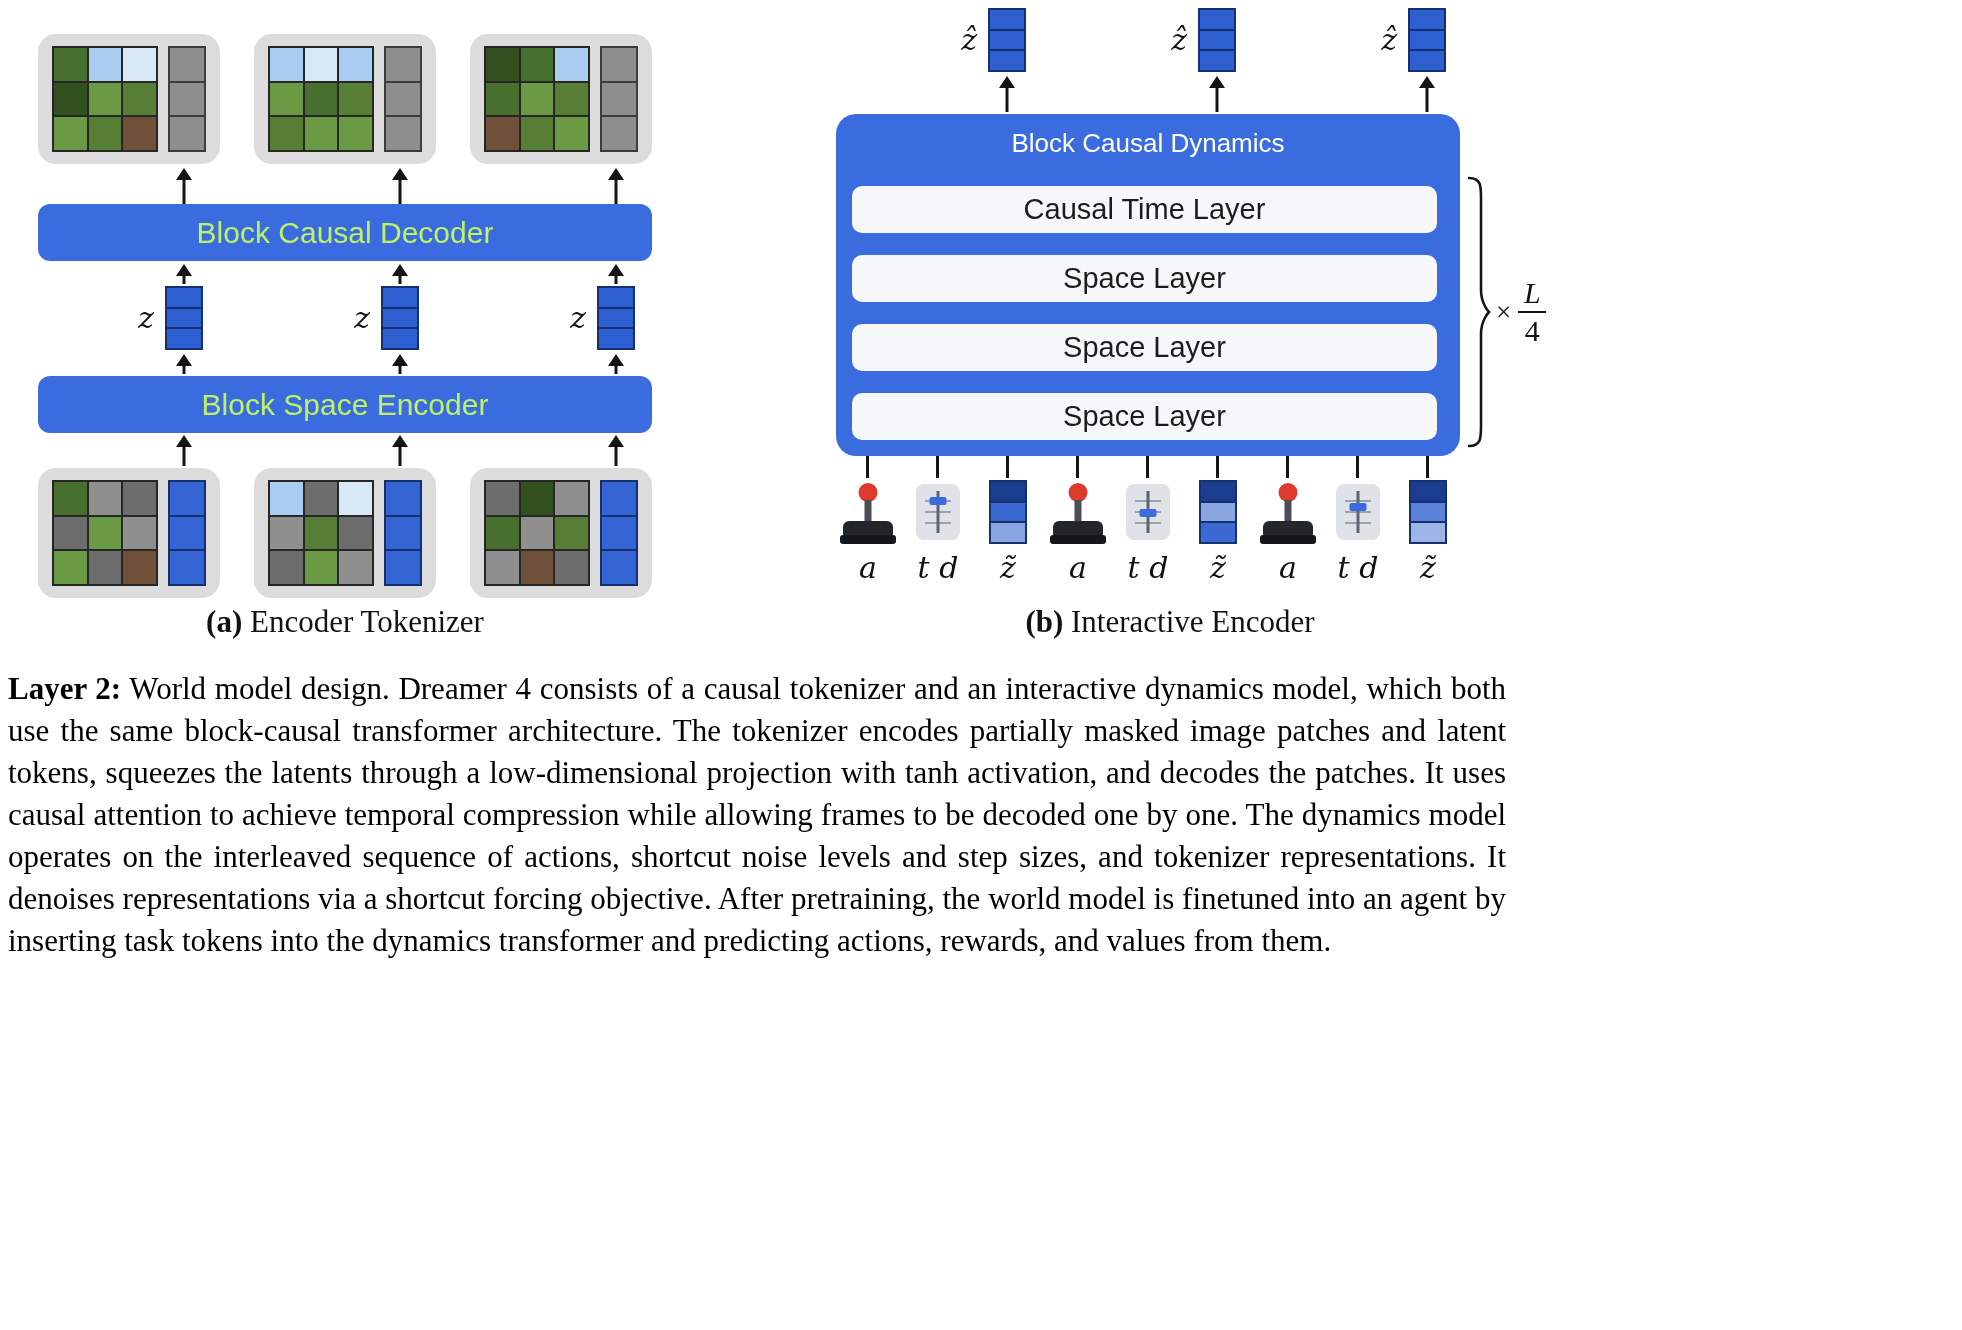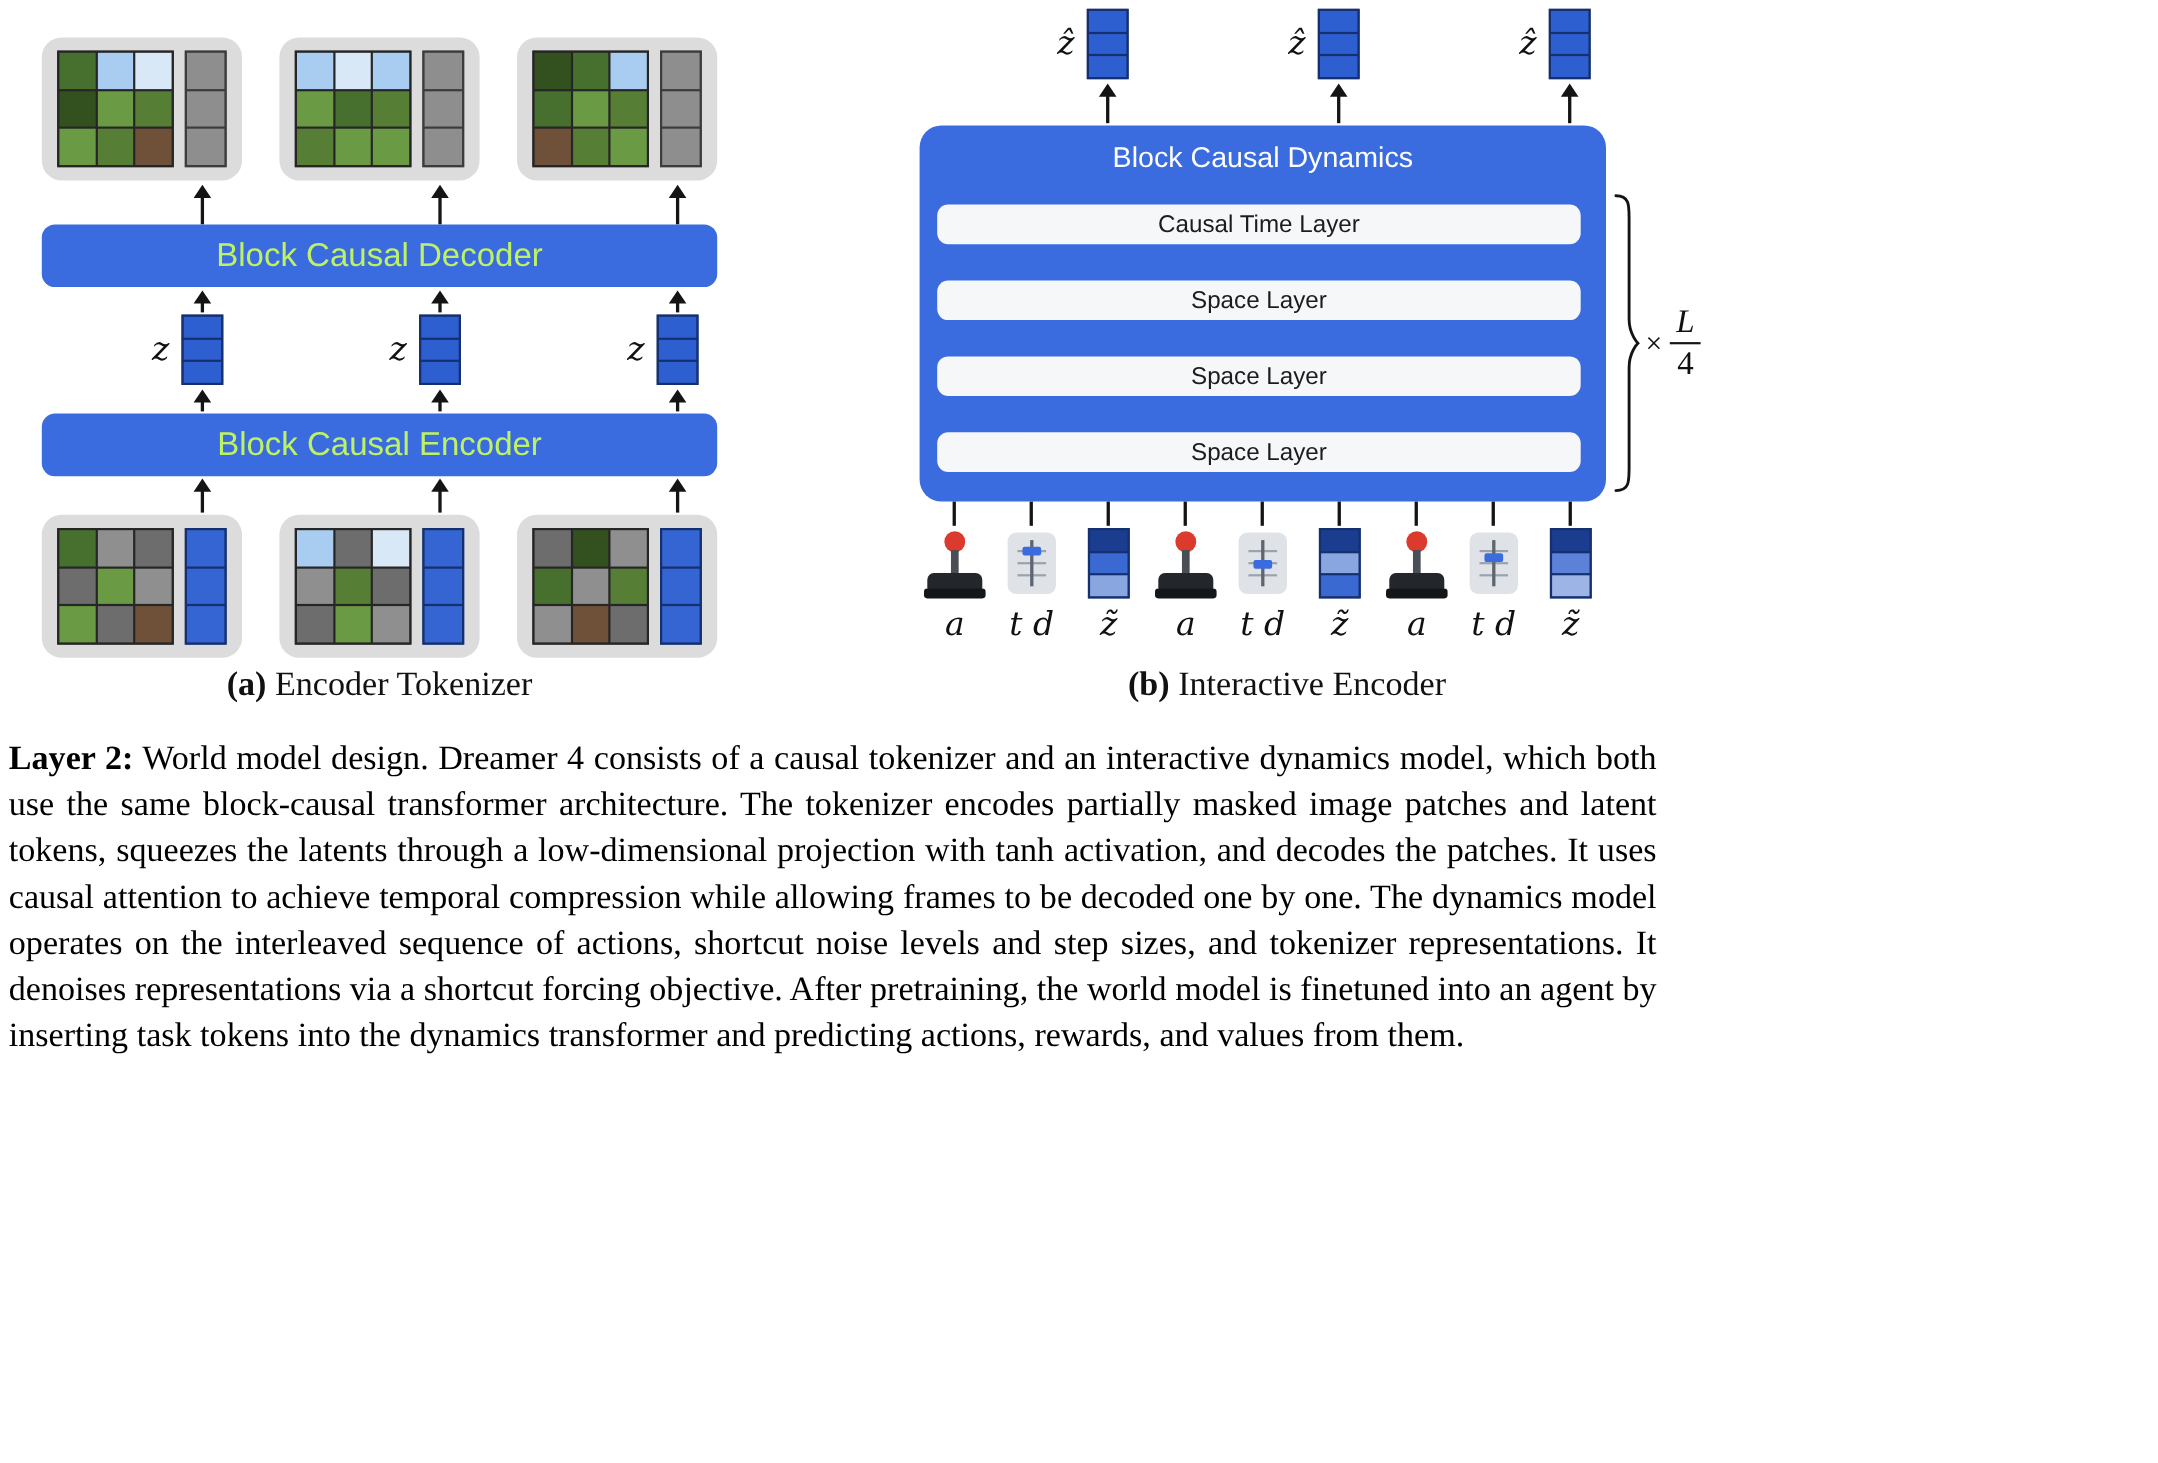--- a/index.html
+++ b/index.html
@@ -25,23 +25,23 @@
   .tstack.small{ position:absolute; width:38px; height:64px; background:#15306e; border:2px solid #15306e; }
   .tcell { width:100%; height:100%; }
 
   
   .bar { position:absolute; background:#3a6ce0; border-radius:12px; color:#bef264;
          display:flex; align-items:center; justify-content:center; font-size:30px; }
   .dynbox { position:absolute; left:836px; top:114px; width:624px; height:342px;
             background:#3a6ce0; border-radius:20px; }
   .dyntitle { position:absolute; left:836px; top:128px; width:624px; text-align:center;
               color:#fff; font-size:26px; }
-  .layer { position:absolute; left:852px; width:585px; height:36px; background:#f6f7f9;
+  .layer { position:absolute; left:852px; width:585px; height:47px; background:#f6f7f9;
            border-radius:10px; display:flex; align-items:center; justify-content:center;
-           font-size:22px; color:#1c1c1c; }
+           font-size:29px; color:#1c1c1c; }
 
   
   .arrow { position:absolute; width:18px; }
   .arrow:before { content:""; position:absolute; top:0; left:50%; transform:translateX(-50%);
                   border-left:8px solid transparent; border-right:8px solid transparent;
                   border-bottom:12px solid #141414; }
   .arrow:after { content:""; position:absolute; top:10px; bottom:0; left:50%;
                  transform:translateX(-50%); width:3px; background:#141414; }
   .vline { position:absolute; width:3px; background:#141414; }
 
@@ -185,21 +185,21 @@
         <div class="tcell" style="background: rgb(46, 95, 208);"></div>
       </div>
 
     
     <div class="arrow" style="left:175px;top:354px;height:20px"></div>
     <div class="arrow" style="left:391px;top:354px;height:20px"></div>
     <div class="arrow" style="left:607px;top:354px;height:20px"></div>
 
     
     <div class="bar" style="left:38px;top:376px;width:614px;height:57px">
-      <span>Block Causal Encoder</span>
+      <span>Block Space Encoder</span>
     </div>
 
     
     <div class="arrow" style="left:175px;top:435px;height:31px"></div>
     <div class="arrow" style="left:391px;top:435px;height:31px"></div>
     <div class="arrow" style="left:607px;top:435px;height:31px"></div>
 
     
     <div class="frame" style="left:38px;top:468px">
       <div class="pgrid">

